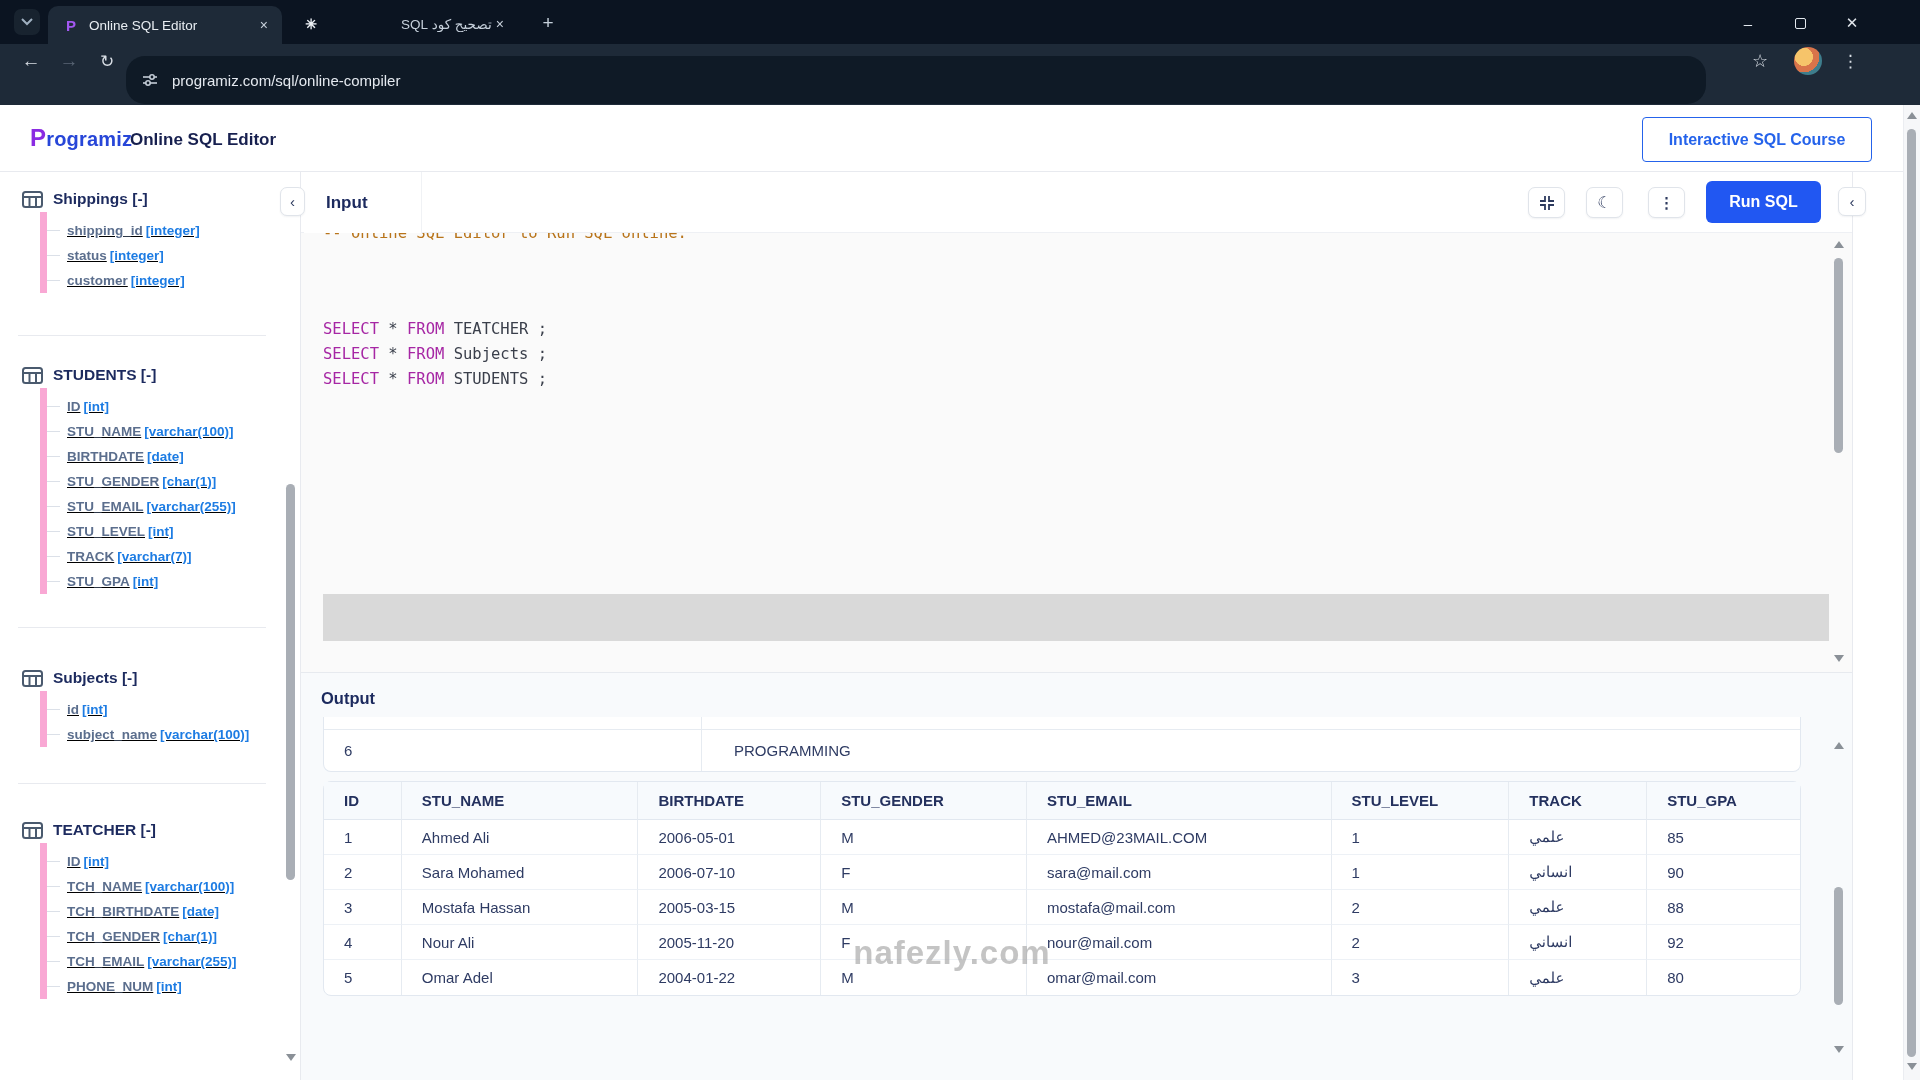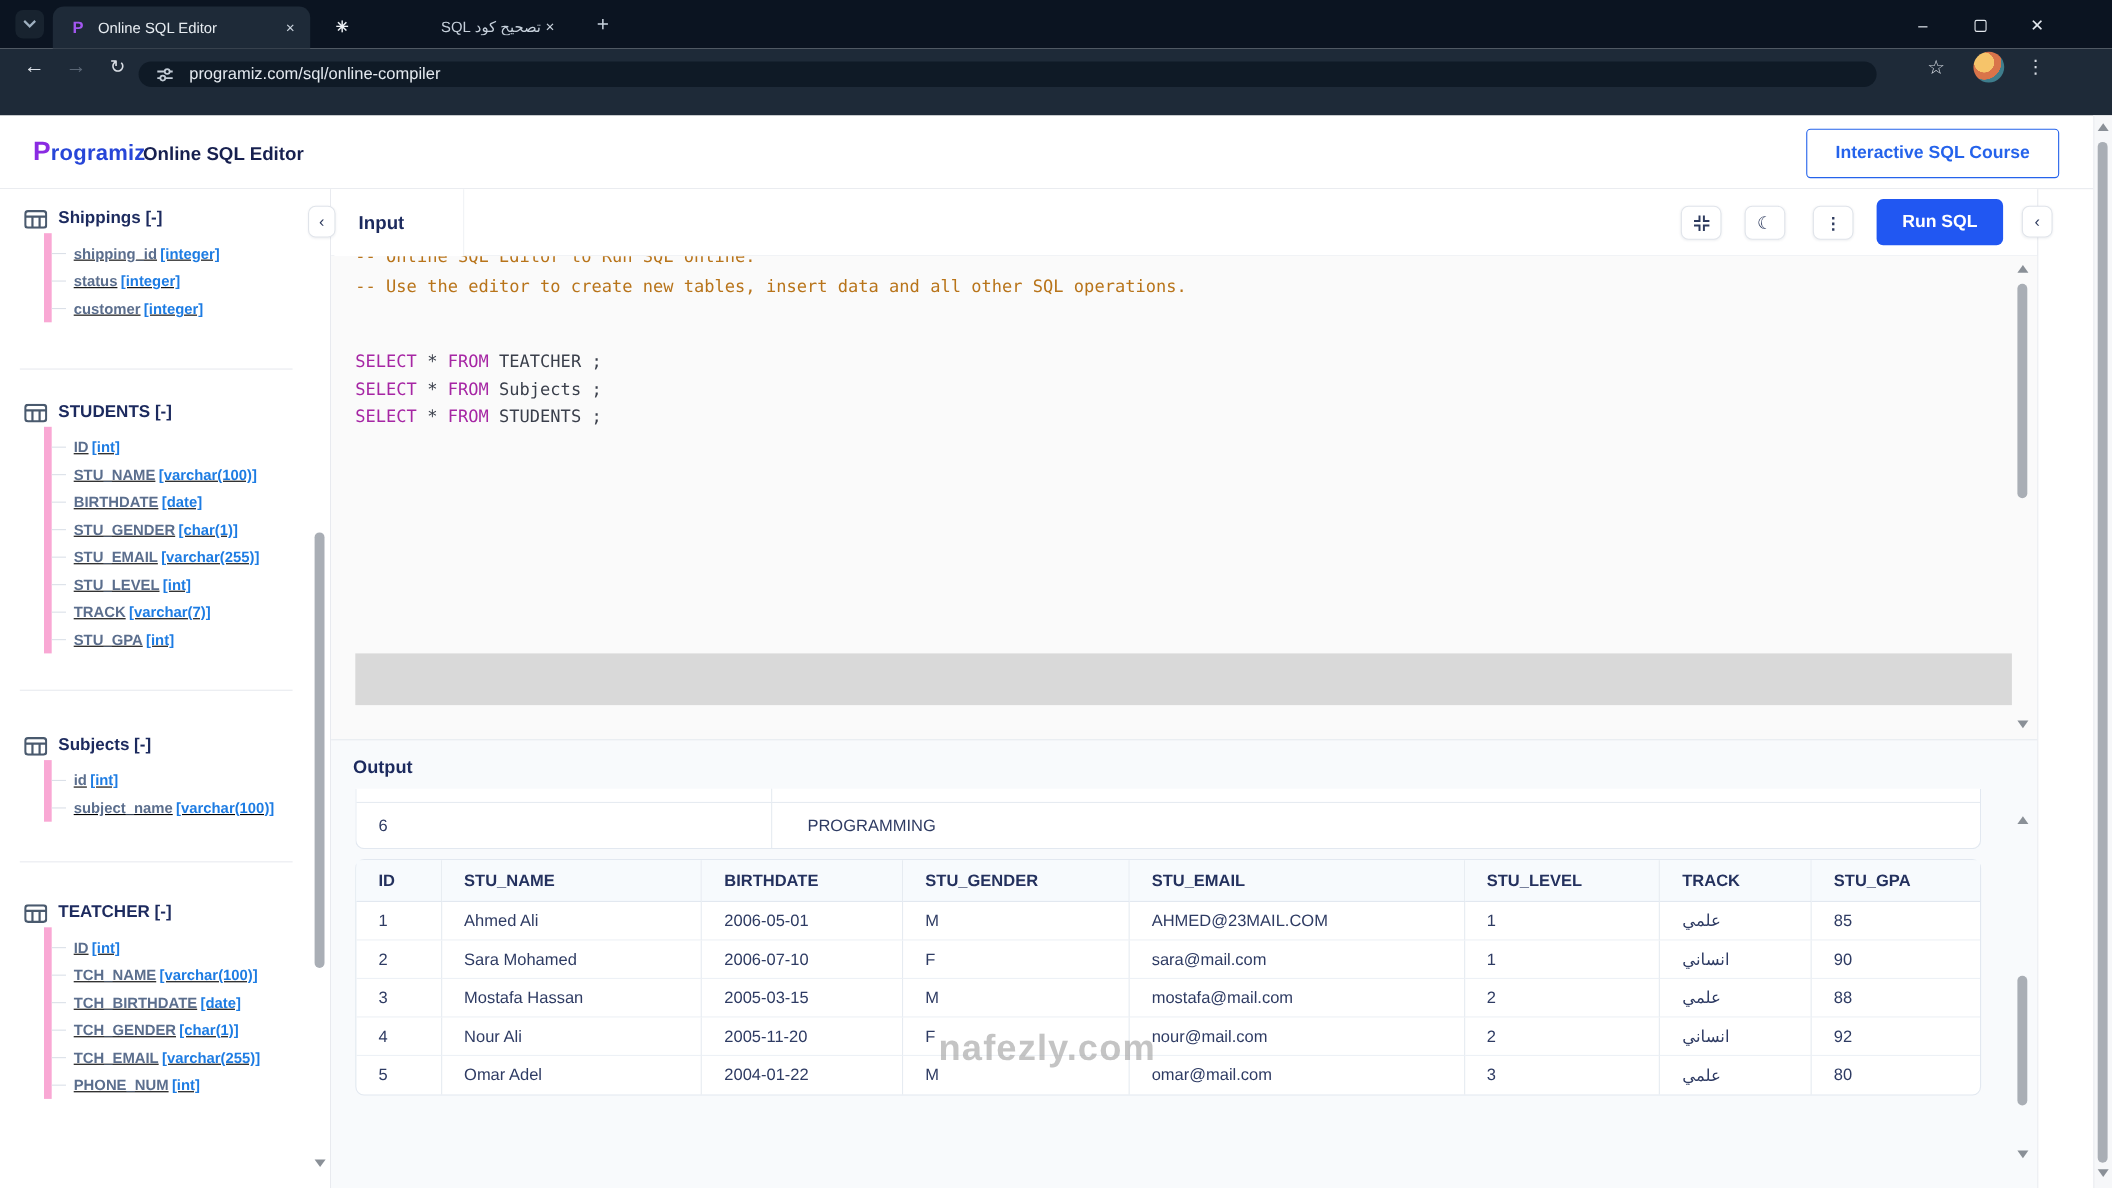--- a/index.html
+++ b/index.html
@@ -21,21 +21,21 @@
   .tab .t-close { color:#c9d2dc; font-size:14px; padding:2px 4px; border-radius:4px; }
   .newtab { position:absolute; left:536px; top:11px; color:#c6d0db; font-size:19px; width:24px; height:24px;
             display:flex; align-items:center; justify-content:center; }
   .wctl { position:absolute; top:10px; width:40px; height:26px; display:flex; align-items:center; justify-content:center; color:#e3e8ee; font-size:15px; }
   .wc-min { left:1728px; } .wc-max { left:1780px; } .wc-close { left:1832px; }
   .wc-box { width:11px; height:11px; border:1.5px solid #e3e8ee; border-radius:2px; display:inline-block; }
 
   .toolbar { position:absolute; left:0; top:44px; width:1920px; height:61px; background:#1e2a38; }
   .navbtn { position:absolute; top:61px; transform:translateY(-50%); font-size:19px; color:#d9dee5; width:30px; text-align:center; }
   .nav-back { left:16px; } .nav-fwd { left:54px; color:#5a6675; } .nav-reload { left:92px; font-size:17px; }
-  .omnibox { position:absolute; left:126px; top:56px; width:1580px; height:23px; border-radius:19px; background:#0f1a26;
+  .omnibox { position:absolute; left:126px; top:56px; width:1580px; height:48px; border-radius:19px; background:#0f1a26;
              display:flex; align-items:center; color:#e4e9ef; font-size:15px; }
   .omnibox .tune { margin:0 14px 0 16px; }
   .tool-ico { position:absolute; top:61px; transform:translateY(-50%); color:#d9dee5; font-size:18px; }
   .ico-star { left:1752px; }
   .avatar { position:absolute; left:1794px; top:61px; transform:translateY(-50%); width:28px; height:28px; border-radius:50%;
             background:radial-gradient(circle at 35% 35%, #f6c46a 0 35%, #d9744a 36% 60%, #3e7d8c 61% 100%); }
   .ico-kebab { left:1842px; font-size:17px; }
 
   
   .site-header { position:absolute; left:0; top:105px; width:1920px; height:67px; background:#fff; border-bottom:1px solid #e8eaef; }
@@ -330,21 +330,20 @@
     </div>
   <div class="run-btn">Run SQL</div>
   <div class="v-divider dv-right"></div>
   <div class="sq-btn collapse-r">
       <span>‹</span>
     </div>
 
   <div class="editor" id="editor">
     <div class="gray-bar"></div>
   <div class="code-line" style="top: -11px;"><span class="tok-comment">-- Online SQL Editor to Run SQL online.</span></div>
-      <div class="code-line" style="top: 16px;"><span class="tok-comment">-- Use the editor to create new tables, insert data and all other SQL operations.</span></div>
       <div class="code-line" style="top: 85px;"><span class="tok-kw">SELECT</span><span class="tok-plain"> * </span><span class="tok-kw">FROM</span><span class="tok-plain"> TEATCHER ;</span></div>
       <div class="code-line" style="top: 110px;"><span class="tok-kw">SELECT</span><span class="tok-plain"> * </span><span class="tok-kw">FROM</span><span class="tok-plain"> Subjects ;</span></div>
       <div class="code-line" style="top: 135px;"><span class="tok-kw">SELECT</span><span class="tok-plain"> * </span><span class="tok-kw">FROM</span><span class="tok-plain"> STUDENTS ;</span></div>
     </div>
 
   <div>
     <div class="sbar-arrow arr-up" style="left:1834px; top:241px;"></div>
     <div class="sb-thumb" style="left:1834px; top:258px; height:195px;"></div>
     <div class="sbar-arrow arr-down" style="left:1834px; top:655px;"></div>
   </div>

